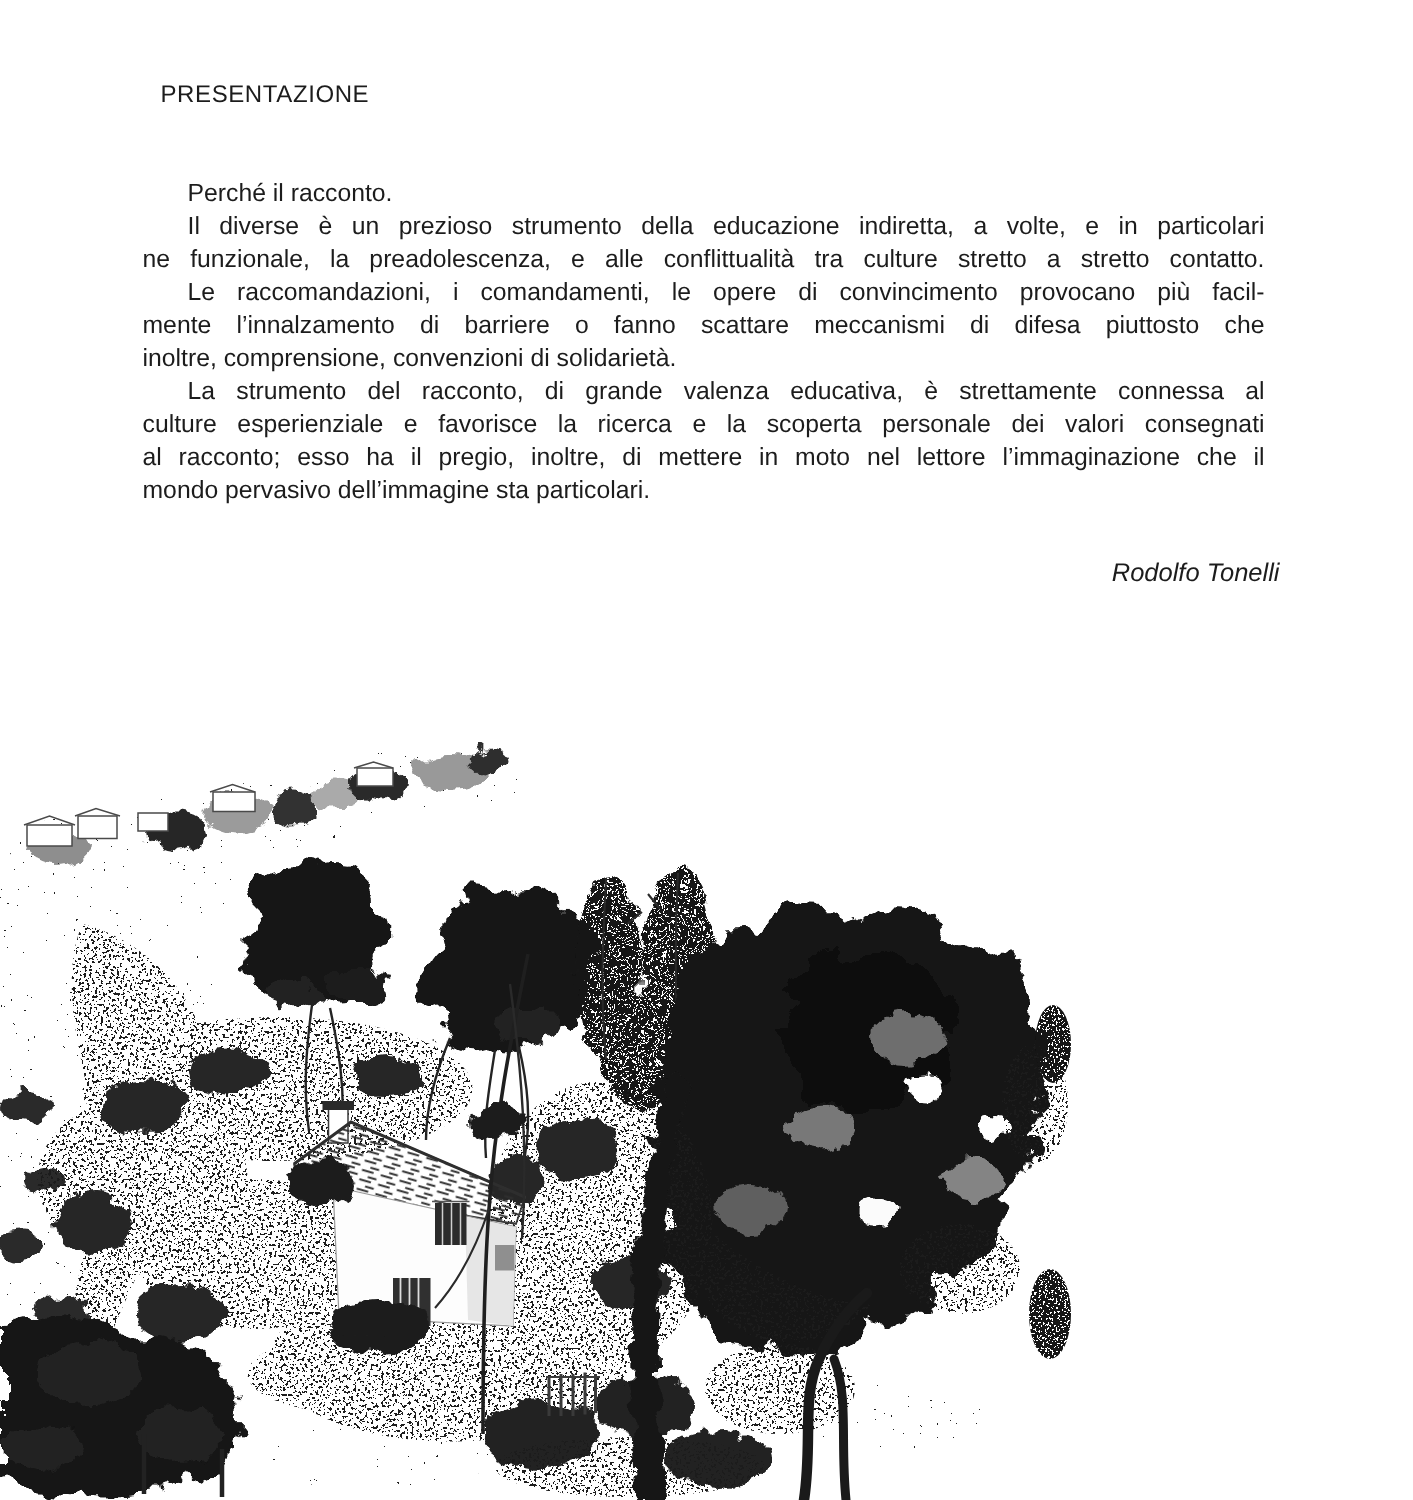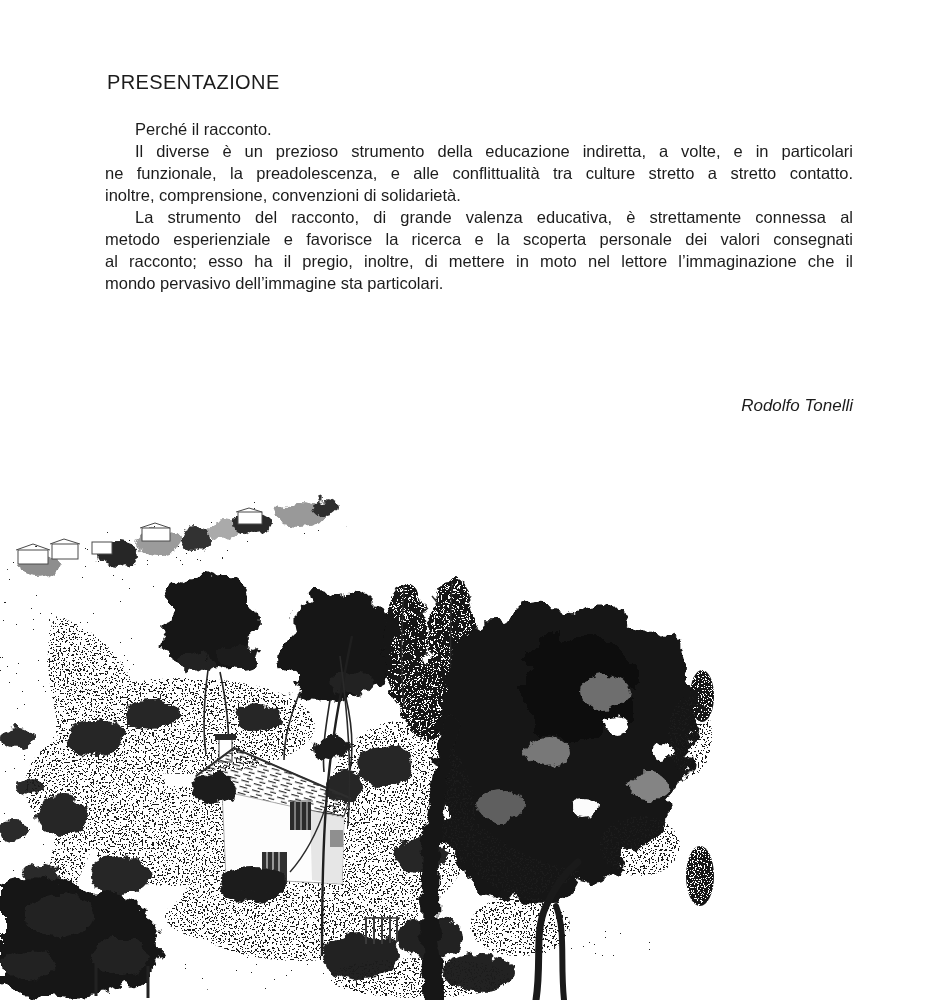--- a/index.html
+++ b/index.html
@@ -5,51 +5,53 @@
   html,body{margin:0;padding:0;background:#ffffff;}
   .page{
     position:relative;
     width:942px;height:1000px;
     background:#ffffff;
     overflow:hidden;
     font-family:"Liberation Sans","DejaVu Sans",sans-serif;
     color:#1c1c1c;
   }
   .page-title{
-    position:absolute;left:107px;top:71px;
-    font-size:20px;letter-spacing:.4px;
+    position:absolute;left:107px;top:55px;
+    font-size:16px;letter-spacing:.4px;
     font-weight:400;
   }
   .bodytext{
-    position:absolute;left:105px;top:118px;width:748px;
+    position:absolute;left:95px;top:118px;width:748px;
     font-size:16.5px;line-height:22px;
   }
   .ln{text-align:justify;text-align-last:justify;white-space:normal;}
   .ln.end{text-align-last:left;}
   .ln.ind{text-indent:30px;}
   .signature{
-    position:absolute;right:89px;top:396px;
+    position:absolute;right:89px;top:372px;
     font-size:17px;font-style:italic;
   }
   .illustration{position:absolute;left:0;top:486px;}
 </style>
 </head>
 <body>
 
 <div class="page">
 
   <div class="page-title">PRESENTAZIONE</div>
 
   <div class="bodytext">
     <div class="ln ind end">Perché il racconto.</div>
     <div class="ln ind">Il diverse è un prezioso strumento della educazione indiretta, a volte, e in particolari</div>
     <div class="ln">ne funzionale, la preadolescenza, e alle conflittualità tra culture stretto a stretto contatto.</div>
+    <div class="ln ind">Le raccomandazioni, i comandamenti, le opere di convincimento provocano più facil-</div>
+    <div class="ln">mente l’innalzamento di barriere o fanno scattare meccanismi di difesa piuttosto che</div>
     <div class="ln end">inoltre, comprensione, convenzioni di solidarietà.</div>
     <div class="ln ind">La strumento del racconto, di grande valenza educativa, è strettamente connessa al</div>
-    <div class="ln">metodo esperienziale e favorisce la ricerca e la scoperta personale dei valori consegnati</div>
+    <div class="ln">culture esperienziale e favorisce la ricerca e la scoperta personale dei valori consegnati</div>
     <div class="ln">al racconto; esso ha il pregio, inoltre, di mettere in moto nel lettore l’immaginazione che il</div>
     <div class="ln end">mondo pervasivo dell’immagine sta particolari.</div>
   </div>
 
   <div class="signature">Rodolfo Tonelli</div>
 
   <svg class="illustration" width="720" height="514" viewBox="0 0 720 514" aria-hidden="true">
     <defs>
       <filter id="rgh" x="-25%" y="-25%" width="150%" height="150%">
         <feTurbulence type="fractalNoise" baseFrequency="0.07" numOctaves="4" seed="3" result="n"></feTurbulence>

